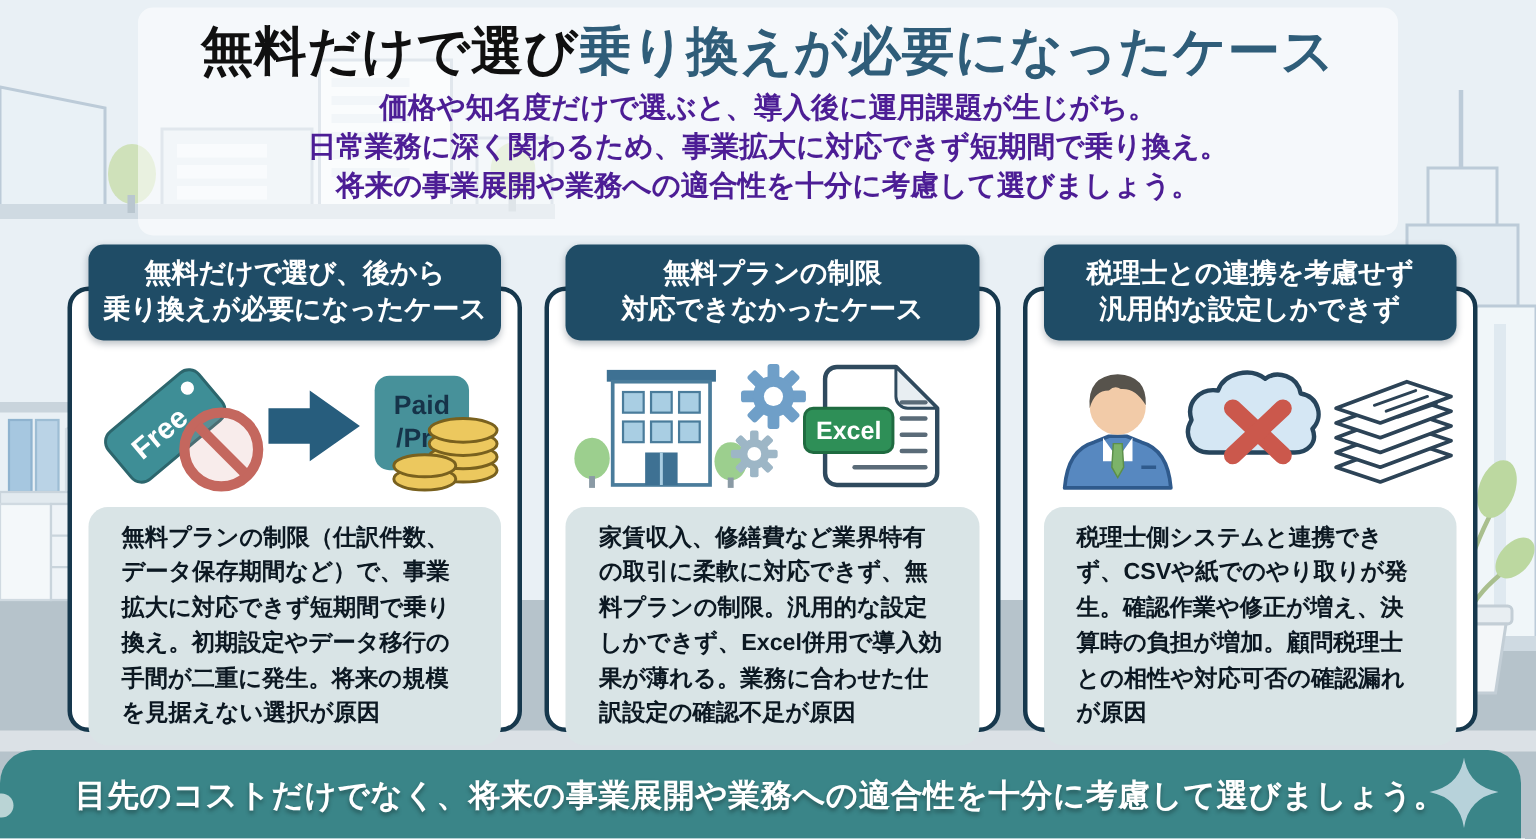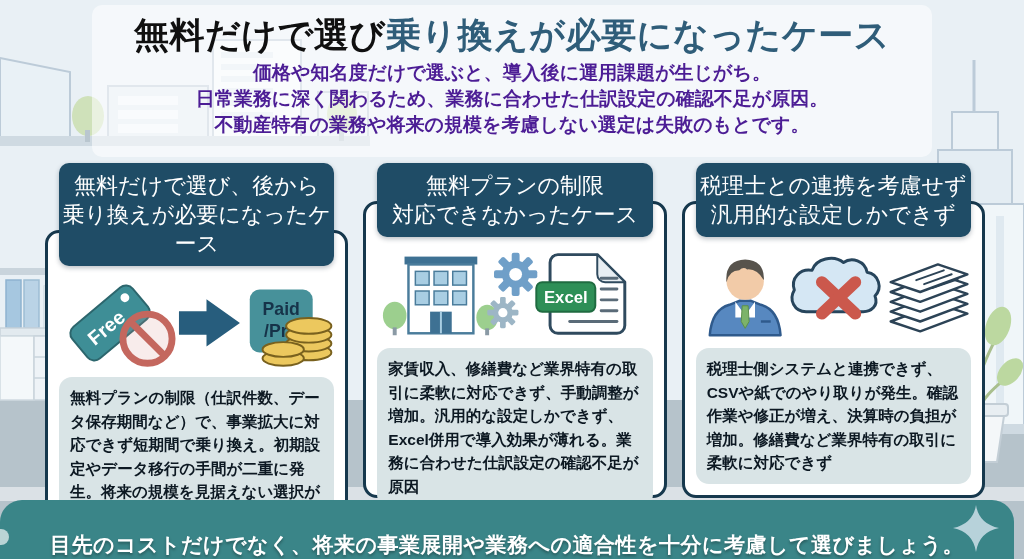--- a/index.html
+++ b/index.html
@@ -11,32 +11,32 @@
   .top-panel{position:absolute;left:92px;top:5px;width:840px;height:152px;
     background:rgba(255,255,255,.55);border-radius:10px;text-align:center;}
   .page-title{margin:9px 0 4px;font-size:35px;font-weight:800;letter-spacing:.5px;color:#101010;line-height:1.2;}
   .page-title .hl{color:#2f5d79;}
   .sub{margin:0;font-size:19px;font-weight:700;color:#4c1d95;line-height:26px;}
 
   
   .cards{position:absolute;left:45px;top:163px;width:940px;display:flex;gap:15px;}
   .card{flex:1;display:flex;flex-direction:column;min-width:0;}
   .card-header{margin:0 14px;background:#1f4c66;border-radius:10px;color:#fff;
-    font-size:22px;font-weight:400;line-height:1.32;text-align:center;padding:8px 2px;
+    font-size:18px;font-weight:700;line-height:1.32;text-align:center;padding:8px 2px;
     white-space:pre-line;position:relative;z-index:2;box-shadow:0 2px 5px rgba(10,30,45,.28);}
   .card-box{background:#ffffff;border:3px solid #16384d;border-radius:14px;margin-top:-36px;
     padding:40px 11px 12px;height:297px;box-sizing:border-box;display:flex;flex-direction:column;}
   .icon-row{height:95px;display:flex;justify-content:center;align-items:center;}
   .icon-row svg{width:100%;height:95px;}
-  .card-text{background:#d9e4e6;border-radius:13px;padding:9px 11px;font-size:15.5px;
+  .card-text{background:#d9e4e6;border-radius:13px;padding:9px 22px;font-size:15.5px;
     font-weight:700;line-height:1.52;color:#0c1822;margin-top:9px;}
 
   
   .banner{position:absolute;left:0;right:10px;bottom:0;height:59px;background:#3a8588;
-    border-radius:22px 22px 0 0;display:flex;align-items:flex-end;justify-content:center;}
+    border-radius:22px 22px 0 0;display:flex;align-items:center;justify-content:center;}
   .banner-text{color:#ffffff;font-size:21px;font-weight:700;text-shadow:0 2px 3px rgba(0,0,0,.35);
     letter-spacing:.5px;}
   .banner .sparkle{position:absolute;right:8px;top:3px;}
   .banner .dot{position:absolute;left:-7px;bottom:14px;width:16px;height:16px;border-radius:50%;
     background:rgba(255,255,255,.65);}
   svg text{font-family:"Liberation Sans","DejaVu Sans",sans-serif;}
 </style>
 </head>
 <body>
 
@@ -129,22 +129,22 @@
       <ellipse cx="1010" cy="372" rx="10" ry="16" fill="#bcd8a0" transform="rotate(42 1010 372)"></ellipse>
       <ellipse cx="962" cy="356" rx="10" ry="18" fill="#cae2b2" transform="rotate(-15 962 356)"></ellipse>
       <rect x="942" y="404" width="66" height="12" rx="3" fill="#e8eef2" stroke="#c3ced6" stroke-width="2"></rect>
       <path d="M946,416 h58 l-7,46 h-44 z" fill="#f4f7f9" stroke="#c3ced6" stroke-width="2"></path>
     </g>
   </svg>
 
   <div class="top-panel">
     <h1 class="page-title"><span>無料だけで選び</span><span class="hl">乗り換えが必要になったケース</span></h1>
     <p class="sub">価格や知名度だけで選ぶと、導入後に運用課題が生じがち。</p>
-    <p class="sub">日常業務に深く関わるため、業務に合わせた仕訳設定の確認不足が原因。</p>
-    <p class="sub">不動産特有の業務や将来の規模を考慮しない選定は失敗のもとです。</p>
+    <p class="sub">日常業務に深く関わるため、事業拡大に対応できず短期間で乗り換え。</p>
+    <p class="sub">将来の事業展開や業務への適合性を十分に考慮して選びましょう。</p>
   </div>
 
   <div class="cards">
 
     <section class="card">
       <div class="card-header">無料だけで選び、後から
 乗り換えが必要になったケース</div>
       <div class="card-box">
         <div class="icon-row">
           <svg viewBox="0 0 280 95">
@@ -239,21 +239,21 @@
                   <line x1="228" y1="45" x2="244" y2="45"></line>
                 <line x1="228" y1="56" x2="244" y2="56"></line>
                   <line x1="228" y1="67" x2="244" y2="67"></line>
                 <line x1="196" y1="78" x2="244" y2="78"></line>
               </g>
               <rect x="162" y="38" width="60" height="30" rx="6" fill="#2e8f57" stroke="#1f6b40" stroke-width="2"></rect>
               <text x="192" y="59" text-anchor="middle" font-size="17" font-weight="bold" fill="#ffffff">Excel</text>
             </g>
           </svg>
         </div>
-        <div class="card-text">家賃収入、修繕費など業界特有の取引に柔軟に対応できず、手動調整が増加。汎用的な設定しかできず、Excel併用で導入効果が薄れる。業務に合わせた仕訳設定の確認不足が原因</div>
+        <div class="card-text">家賃収入、修繕費など業界特有の取引に柔軟に対応できず、無料プランの制限。汎用的な設定しかできず、Excel併用で導入効果が薄れる。業務に合わせた仕訳設定の確認不足が原因</div>
       </div>
     </section>
 
     <section class="card">
       <div class="card-header">税理士との連携を考慮せず
 汎用的な設定しかできず</div>
       <div class="card-box">
         <div class="icon-row">
           <svg viewBox="0 0 280 95">
             <g>
@@ -279,21 +279,21 @@
               <polygon points="198,48 246,30 276,40 228,58"></polygon>
               <polygon points="198,38 246,20 276,30 228,48"></polygon>
               <g stroke-width="2" stroke-linecap="round">
                 <line x1="224" y1="36" x2="252" y2="26"></line>
                 <line x1="232" y1="40" x2="260" y2="30"></line>
                 <line x1="240" y1="44" x2="266" y2="35"></line>
               </g>
             </g>
           </svg>
         </div>
-        <div class="card-text">税理士側システムと連携できず、CSVや紙でのやり取りが発生。確認作業や修正が増え、決算時の負担が増加。修繕費など業界特有の取引に柔軟に対応できず</div>
+        <div class="card-text">税理士側システムと連携できず、CSVや紙でのやり取りが発生。確認作業や修正が増え、決算時の負担が増加。顧問税理士との相性や対応可否の確認漏れが原因</div>
       </div>
     </section>
   </div>
 
   <footer class="banner">
     <div class="dot"></div>
     <div class="banner-text">目先のコストだけでなく、将来の事業展開や業務への適合性を十分に考慮して選びましょう。</div>
     <svg class="sparkle" width="60" height="54" viewBox="0 0 60 54">
       <path d="M30,2 Q33,21 53,25 Q33,29 30,49 Q27,29 7,25 Q27,21 30,2 Z" fill="#b7d2da"></path>
     </svg>

